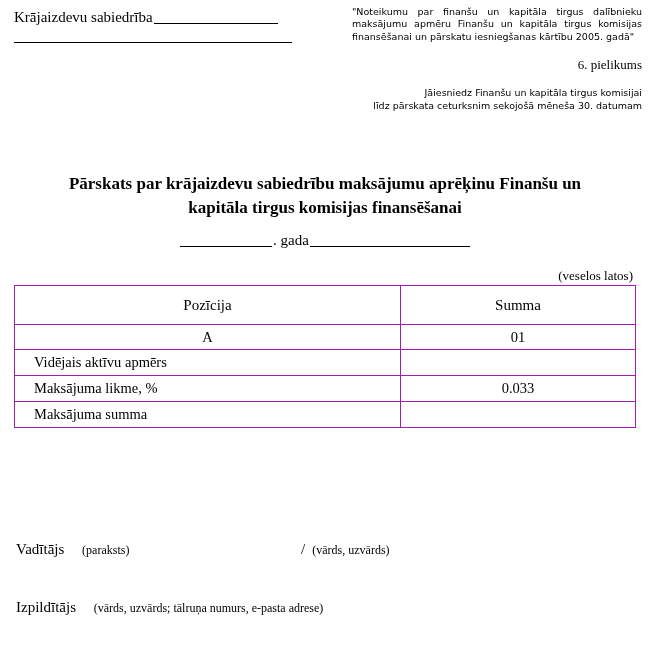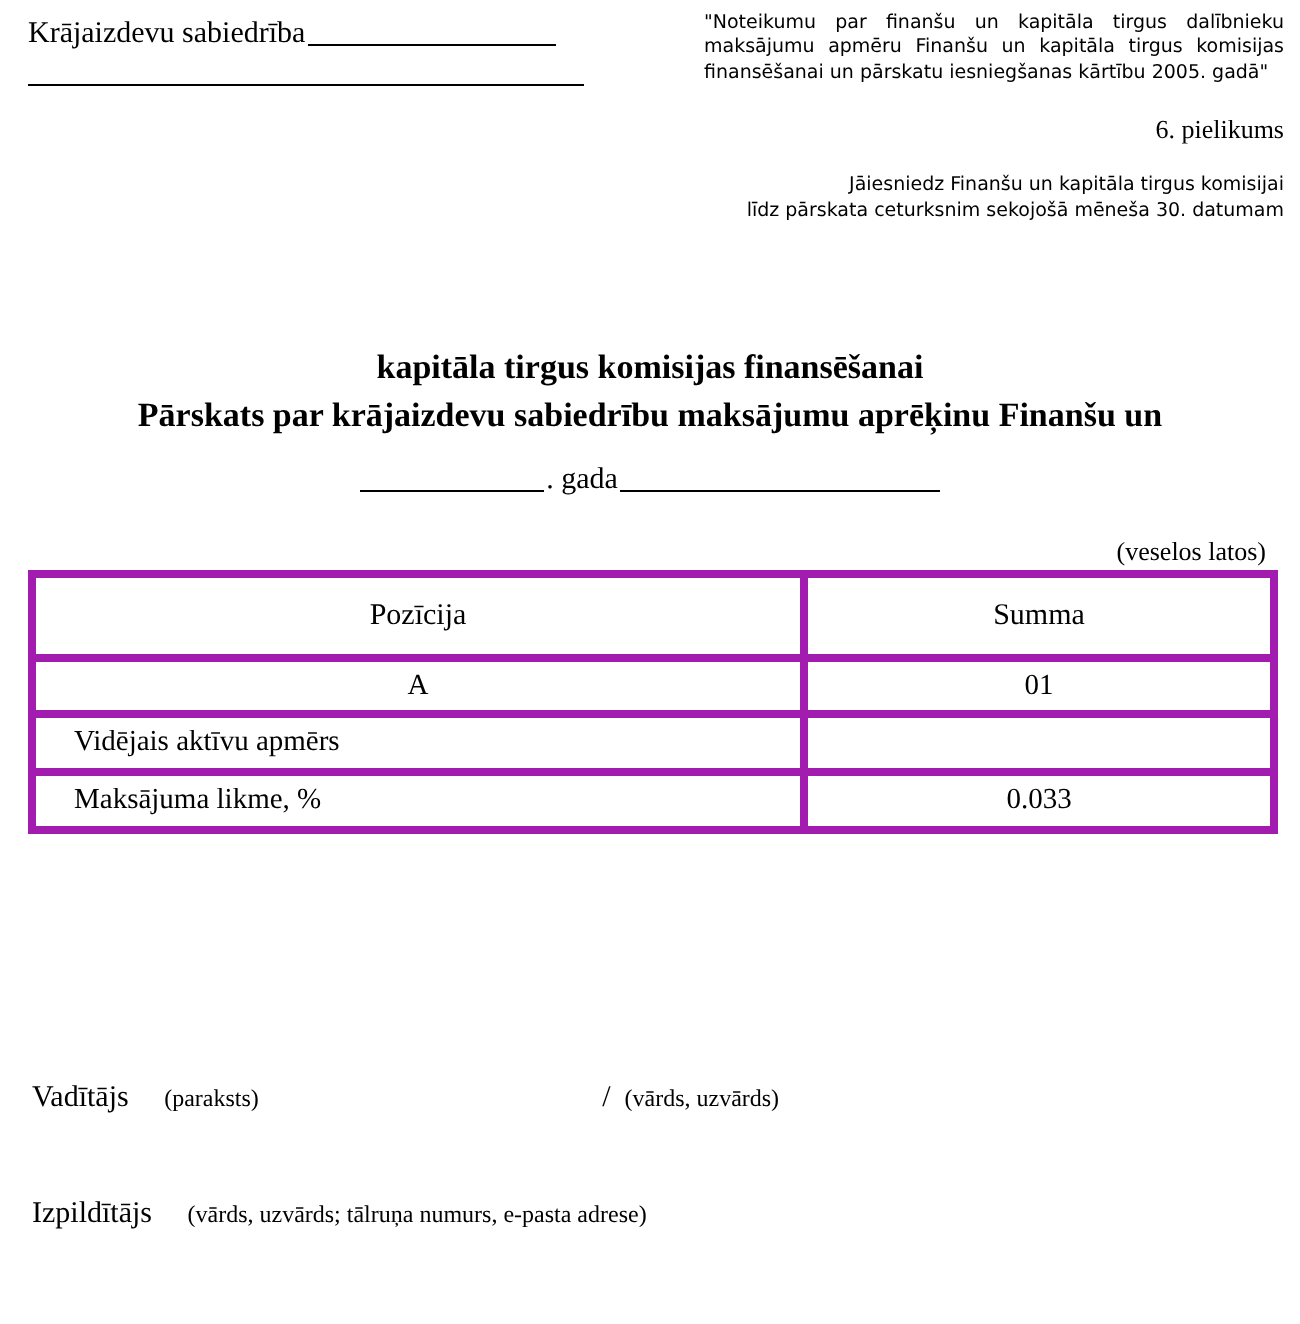--- a/index.html
+++ b/index.html
@@ -119,21 +119,21 @@
   .report-table {
     position: absolute;
     left: 14px;
     top: 285px;
     width: 621px;
     border-collapse: collapse;
     table-layout: fixed;
     font-size: 14.5px;
   }
   .report-table td, .report-table th {
-    border: 4px solid #a21caf;
+    border: 1px solid #a21caf;
     padding: 0;
     font-weight: normal;
   }
   .col-pos { width: 386px; }
   .col-sum { width: 235px; }
 
   .report-table .r-head td {
     height: 38px;
     text-align: center;
     vertical-align: middle;
@@ -223,22 +223,22 @@
 <div class="hdr-right">
   <div class="quote">"Noteikumu par finanšu un kapitāla tirgus dalībnieku maksājumu apmēru Finanšu un kapitāla tirgus komisijas finansēšanai un pārskatu iesniegšanas kārtību 2005. gadā"</div>
   <div class="pielikums">6. pielikums</div>
   <div class="submit-note">
     <div>Jāiesniedz Finanšu un kapitāla tirgus komisijai</div>
     <div>līdz pārskata ceturksnim sekojošā mēneša 30. datumam</div>
   </div>
 </div>
 
 <div class="doc-title">
+  <div>Pārskats par krājaizdevu sabiedrību maksājumu aprēķinu Finanšu un</div>
   <div>kapitāla tirgus komisijas finansēšanai</div>
-  <div>Pārskats par krājaizdevu sabiedrību maksājumu aprēķinu Finanšu un</div>
 </div>
 
 <div class="date-line">
   <span class="blank-a"></span><span class="gada">. gada</span><span class="blank-b"></span>
 </div>
 
 <div class="units">(veselos latos)</div>
 
 <table class="report-table">
   <colgroup>
@@ -255,20 +255,24 @@
       <td>01</td>
     </tr>
     <tr class="r-data">
       <td class="cell-label">Vidējais aktīvu apmērs</td>
       <td class="cell-value"></td>
     </tr>
     <tr class="r-data">
       <td class="cell-label">Maksājuma likme, %</td>
       <td class="cell-value">0.033</td>
     </tr>
+    <tr class="r-data">
+      <td class="cell-label">Maksājuma summa</td>
+      <td class="cell-value"></td>
+    </tr>
   </tbody>
 </table>
 
 <div class="sig-block">
 
   <div class="sig-row">
     <span class="sig-label">Vadītājs</span><span class="sig-sep">&nbsp;</span><span class="sig-field w-paraksts">
       <span class="rule"></span>
       <span class="caption">(paraksts)</span>
     </span><span class="sig-sep">/</span><span class="sig-field w-vards">

